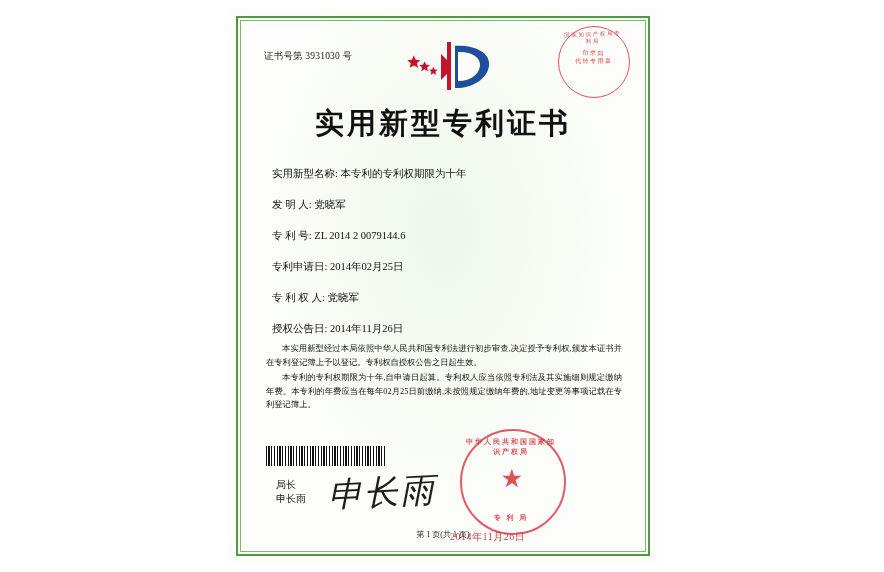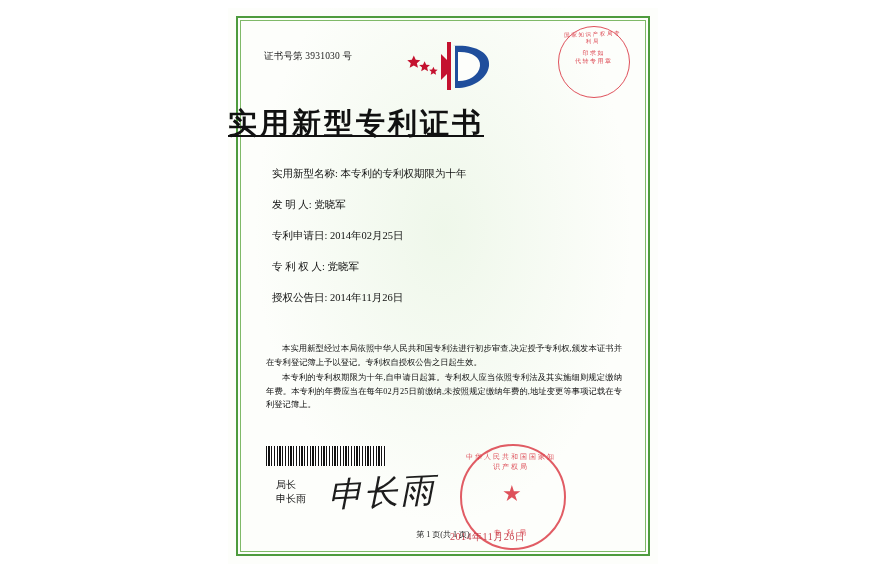--- a/index.html
+++ b/index.html
@@ -112,26 +112,26 @@
     width: 96px;
     height: 58px;
   }
 
   
   .main-title {
     position: absolute;
     left: 0;
     right: 0;
     top: 96px;
+    text-align: center;
     font-size: 29px;
     font-weight: bold;
     letter-spacing: 3px;
     color: #111;
     font-family: "DejaVu Sans", sans-serif;
-    text-decoration: underline;
   }
 
   
   .fields {
     position: absolute;
     left: 44px;
     top: 158px;
     width: 350px;
   }
   .field-row {
@@ -196,23 +196,24 @@
     font-family: "DejaVu Serif", serif;
     font-style: italic;
     letter-spacing: 2px;
     transform: rotate(-3deg);
   }
 
   
   .big-seal {
     position: absolute;
     left: 232px;
-    top: 436px;
+    top: 421px;
     width: 106px;
     height: 106px;
+    font-weight: bold;
   }
   .big-seal .ring {
     position: absolute;
     left: 0; top: 0;
     width: 102px; height: 102px;
     border: 2.4px solid #d9333f;
     border-radius: 50%;
     opacity: .8;
   }
   .big-seal .star {
@@ -308,20 +309,24 @@
     <div class="fields">
       <div class="field-row">
         <span class="lbl">实用新型名称:</span>
         <span class="val">本专利的专利权期限为十年</span>
       </div>
       <div class="field-row">
         <span class="lbl">发 明 人:</span>
         <span class="val">党晓军</span>
       </div>
       <div class="field-row">
+        <span class="lbl">专 利 号:</span>
+        <span class="val">ZL 2014 2 0079144.6</span>
+      </div>
+      <div class="field-row">
         <span class="lbl">专利申请日:</span>
         <span class="val">2014年02月25日</span>
       </div>
       <div class="field-row">
         <span class="lbl">专 利 权 人:</span>
         <span class="val">党晓军</span>
       </div>
       <div class="field-row">
         <span class="lbl">授权公告日:</span>
         <span class="val">2014年11月26日</span>

